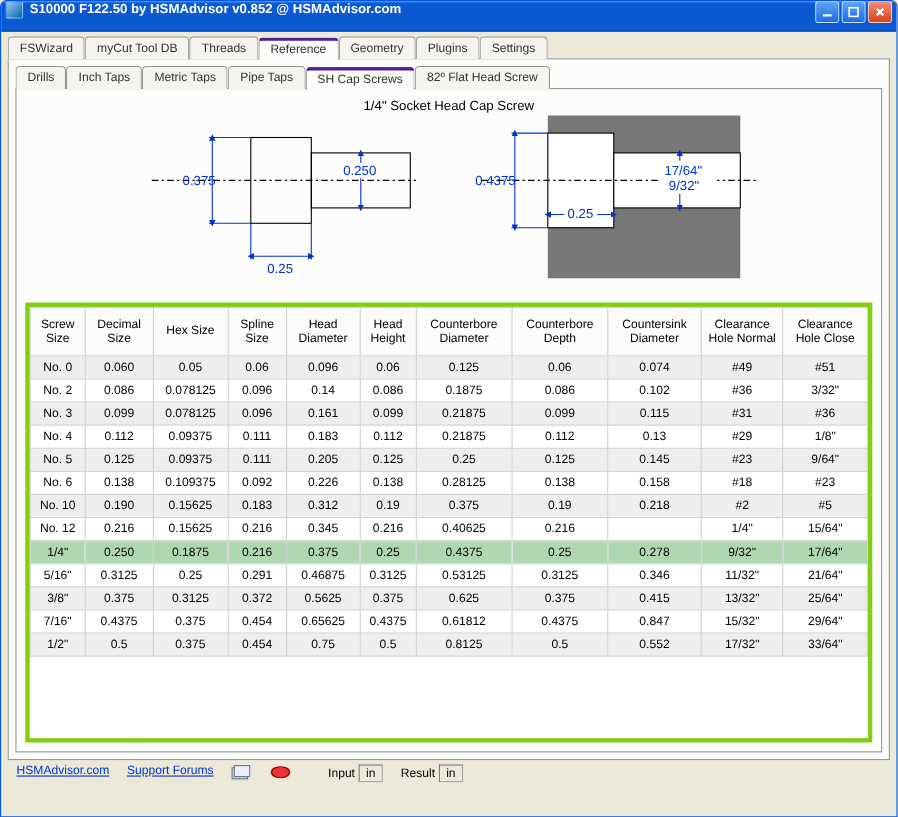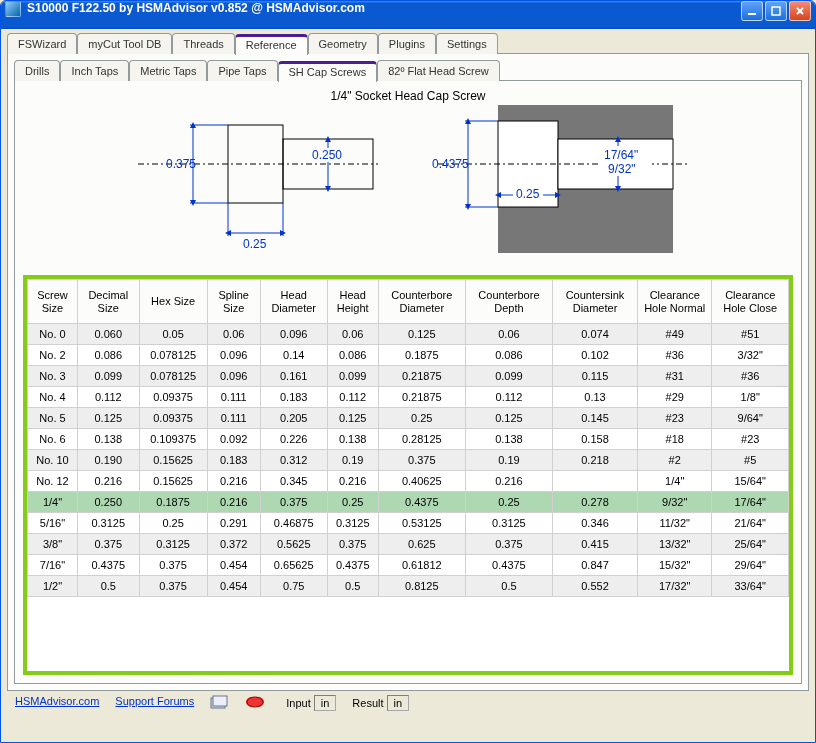--- a/index.html
+++ b/index.html
@@ -482,21 +482,21 @@
           <rect x="3" y="1" width="14" height="10" fill="#eef" stroke="#678"></rect>
         </svg>
     </span>
     <span class="status-icon">
       <svg width="22" height="14">
           <ellipse cx="8" cy="7" rx="6" ry="5" fill="#e33"></ellipse>
           <ellipse cx="14" cy="7" rx="6" ry="5" fill="#e33"></ellipse>
           <ellipse cx="11" cy="7" rx="8" ry="5" fill="none" stroke="#800"></ellipse>
         </svg>
     </span>
-    <span style="margin-left:8px;">
+    <span style="margin-left:20px;">
       <span>Input</span>
       <span class="sunken">in</span>
     </span>
     <span>
       <span>Result</span>
       <span class="sunken">in</span>
     </span>
   </div>
 
 </div>

